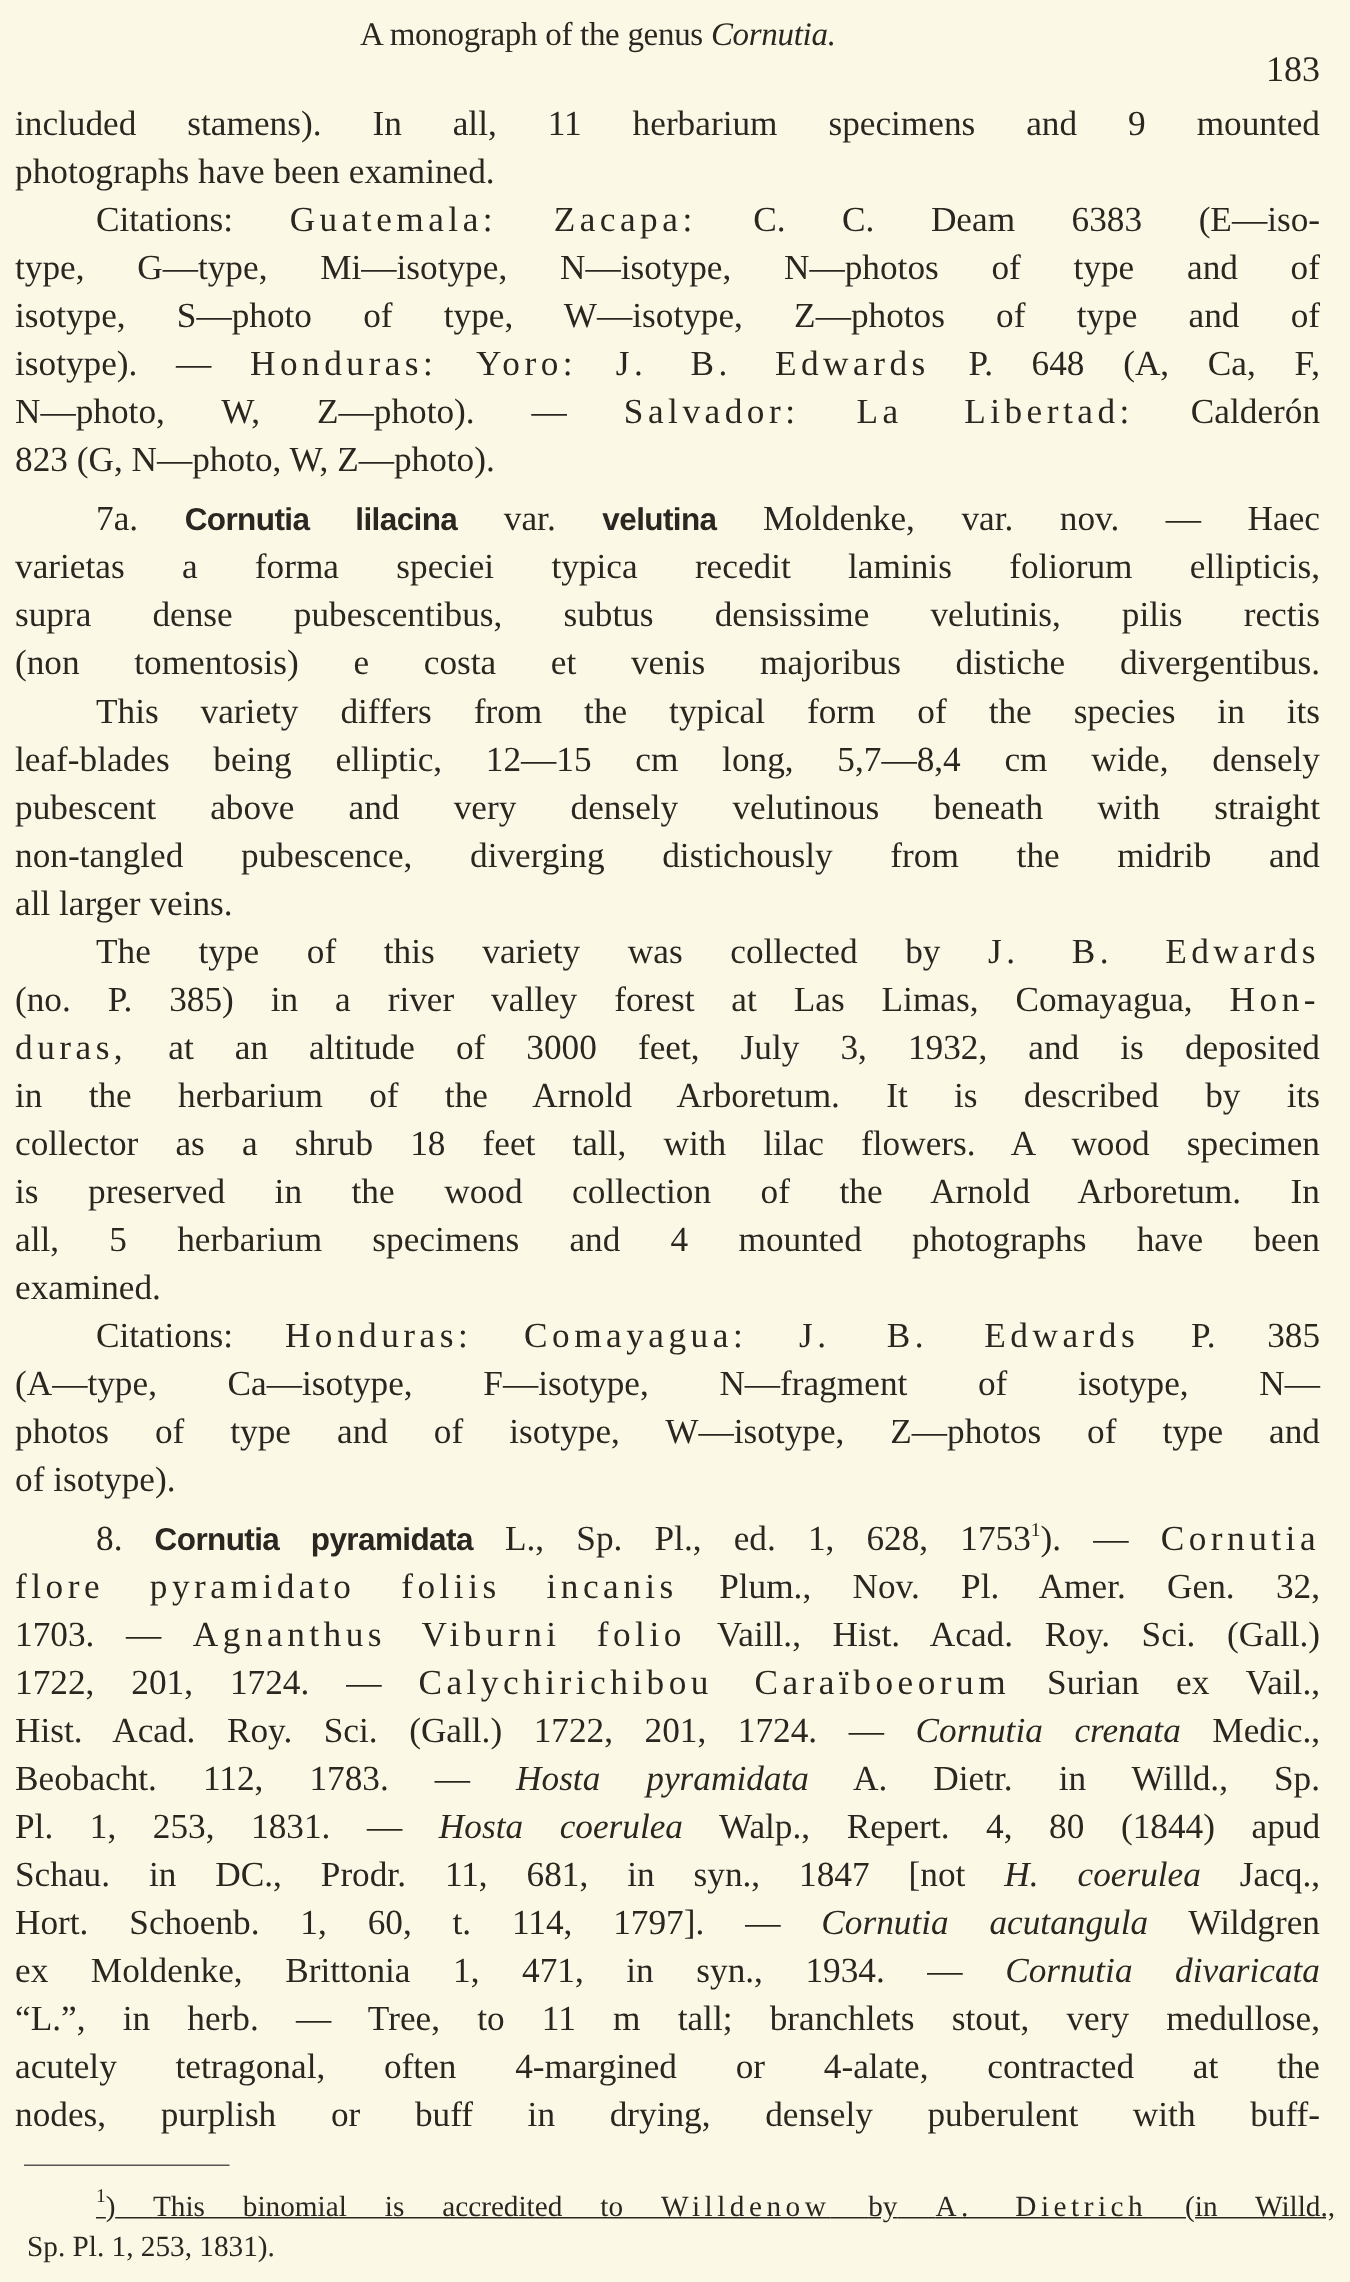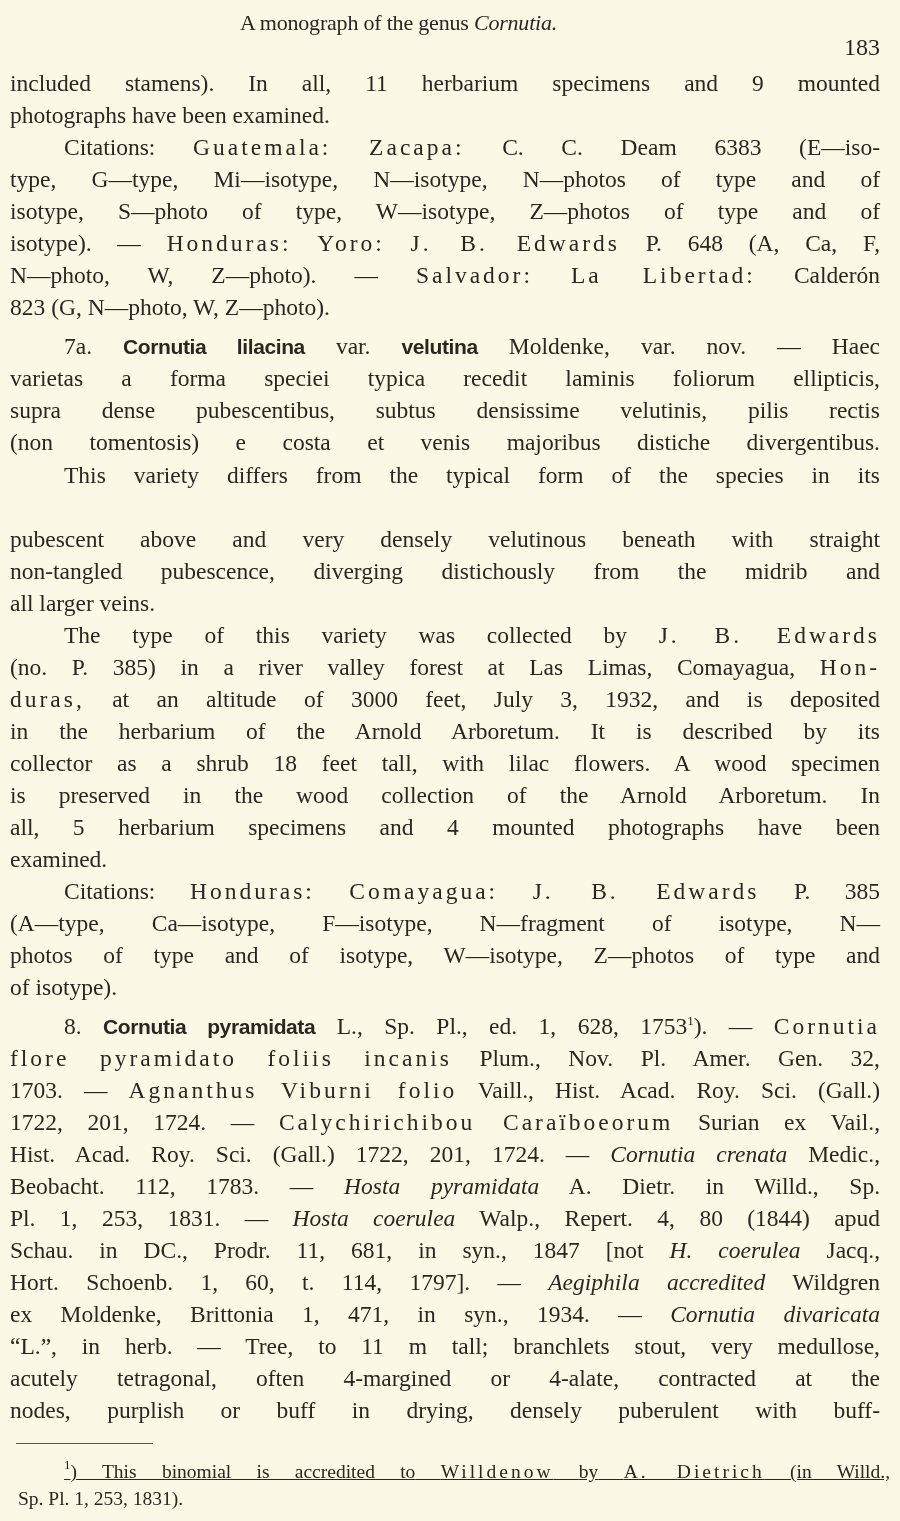--- a/index.html
+++ b/index.html
@@ -58,20 +58,21 @@
   <div class="line last" style="top:292px">823 (G, N—photo, W, Z—photo).</div>
 
   <div class="line indent" style="top:331px">
     <span>7a.</span> <b class="taxon">Cornutia lilacina</b> <span>var.</span> <b class="taxon">velutina</b> <span>Moldenke, var. nov. — Haec</span>
   </div>
   <div class="line" style="top:363px">varietas a forma speciei typica recedit laminis foliorum ellipticis,</div>
   <div class="line" style="top:395px">supra dense pubescentibus, subtus densissime velutinis, pilis rectis</div>
   <div class="line indent" style="top:460px">This variety differs from the typical form of the species in its</div>
 
   <div class="line" style="top:427px">(non tomentosis) e costa et venis majoribus distiche divergentibus.</div>
+  <div class="line" style="top:492px">leaf-blades being elliptic, 12—15 cm long, 5,7—8,4 cm wide, densely</div>
   <div class="line" style="top:524px">pubescent above and very densely velutinous beneath with straight</div>
   <div class="line" style="top:556px">non-tangled pubescence, diverging distichously from the midrib and</div>
   <div class="line last" style="top:588px">all larger veins.</div>
 
   <div class="line indent" style="top:620px">
     <span>The type of this variety was collected by</span> <span class="spaced">J. B. Edwards</span>
   </div>
   <div class="line" style="top:652px">
     <span>(no. P. 385) in a river valley forest at Las Limas, Comayagua,</span> <span class="spaced">Hon-</span>
   </div>
@@ -109,21 +110,21 @@
   <div class="line" style="top:1171px">
     <span>Beobacht. 112, 1783. —</span> <i>Hosta pyramidata</i> <span>A. Dietr. in Willd., Sp.</span>
   </div>
   <div class="line" style="top:1203px">
     <span>Pl. 1, 253, 1831. —</span> <i>Hosta coerulea</i> <span>Walp., Repert. 4, 80 (1844) apud</span>
   </div>
   <div class="line" style="top:1235px">
     <span>Schau. in DC., Prodr. 11, 681, in syn., 1847 [not</span> <i>H. coerulea</i> <span>Jacq.,</span>
   </div>
   <div class="line" style="top:1267px">
-    <span>Hort. Schoenb. 1, 60, t. 114, 1797]. —</span> <i>Aegiphila accredited</i> <span>Wildgren</span>
+    <span>Hort. Schoenb. 1, 60, t. 114, 1797]. —</span> <i>Cornutia acutangula</i> <span>Wildgren</span>
   </div>
   <div class="line" style="top:1299px">
     <span>ex Moldenke, Brittonia 1, 471, in syn., 1934. —</span> <i>Cornutia divaricata</i>
   </div>
   <div class="line" style="top:1331px">“L.”, in herb. — Tree, to 11 m tall; branchlets stout, very medullose,</div>
   <div class="line" style="top:1363px">acutely tetragonal, often 4-margined or 4-alate, contracted at the</div>
   <div class="line" style="top:1395px">nodes, purplish or buff in drying, densely puberulent with buff-</div>
 
   <div class="footnote-rule"></div>
   <div class="fn-line" style="left:64px; top:1459px; width:826px; text-align:justify; text-align-last:justify;text-decoration:underline;">

